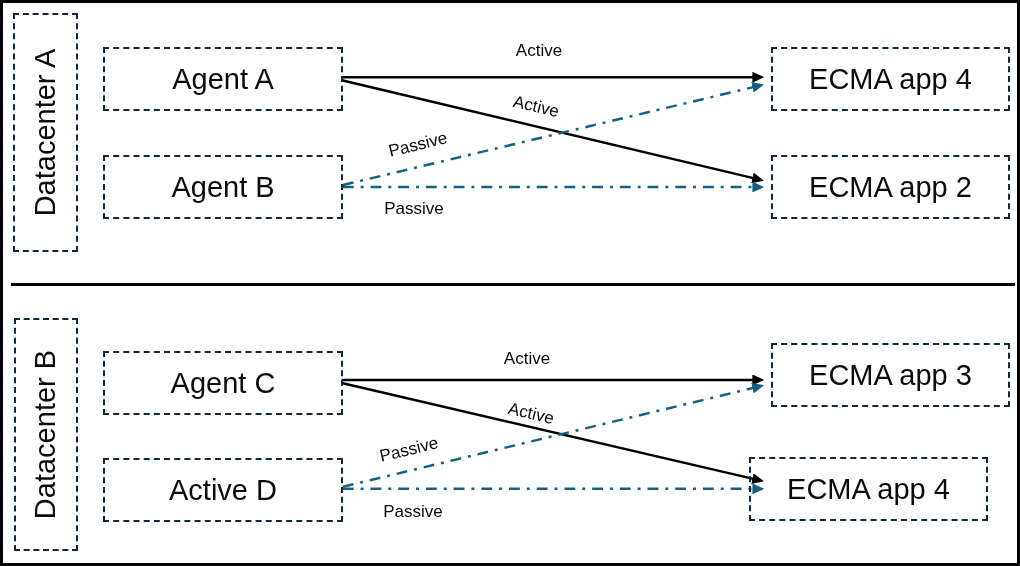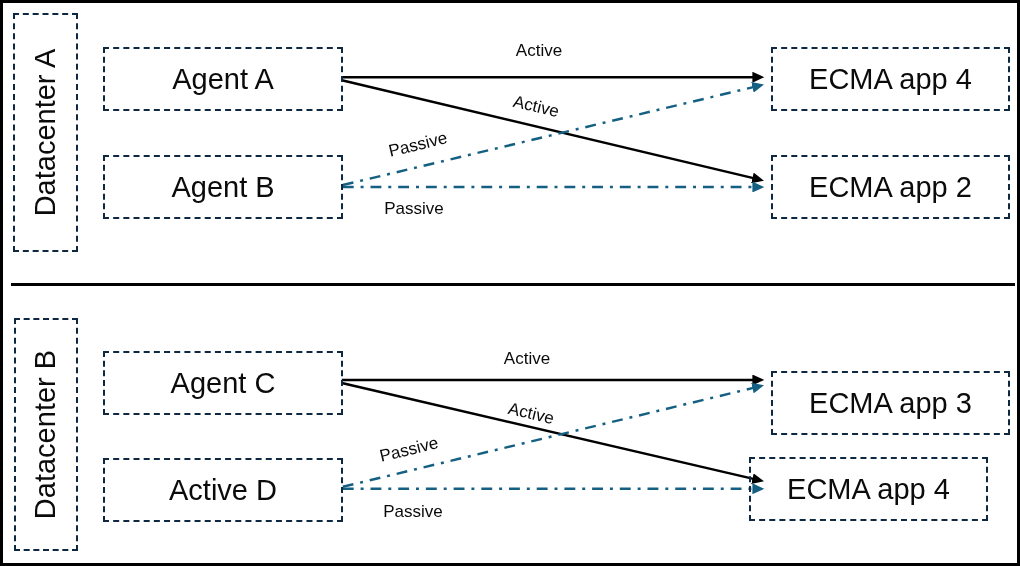--- a/index.html
+++ b/index.html
@@ -31,21 +31,21 @@
 
   
   #dc-a { left:10px;  top:10px;  width:65px;  height:239px; }
   #dc-b { left:11px;  top:315px; width:64px;  height:233px; }
   #agent-a { left:100px; top:44px;  width:240px; height:64px; }
   #agent-b { left:100px; top:152px; width:240px; height:64px;justify-content:center; }
   #agent-c { left:100px; top:348px; width:240px; height:64px; }
   #agent-d { left:100px; top:455px; width:240px; height:64px; }
   #app-1 { left:768px; top:44px;  width:239px; height:64px; }
   #app-2 { left:768px; top:152px; width:239px; height:64px; }
-  #app-3 { left:768px; top:368px; width:239px; height:64px; }
+  #app-3 { left:768px; top:340px; width:239px; height:64px; }
   #app-4 { left:746px; top:454px; width:239px; height:64px; }
   #lbl-a1 { left:536px; top:48px;  }
   #lbl-a2 { left:533px; top:104px; }
   #lbl-p1 { left:415px; top:142px; }
   #lbl-p2 { left:411px; top:206px; }
   #lbl-a3 { left:524px; top:356px; }
   #lbl-a4 { left:528px; top:411px; }
   #lbl-p3 { left:406px; top:447px; }
   #lbl-p4 { left:410px; top:509px; }
 </style>

